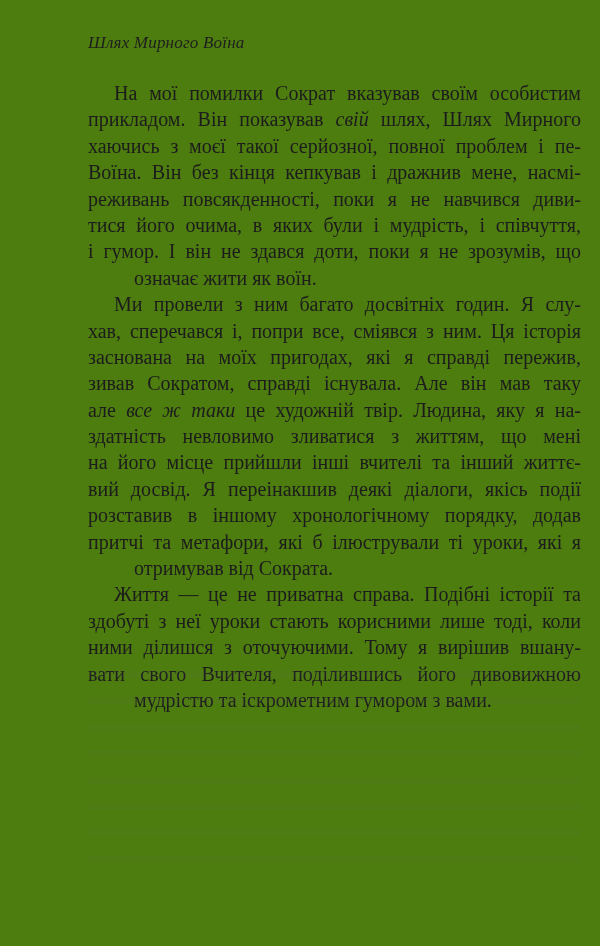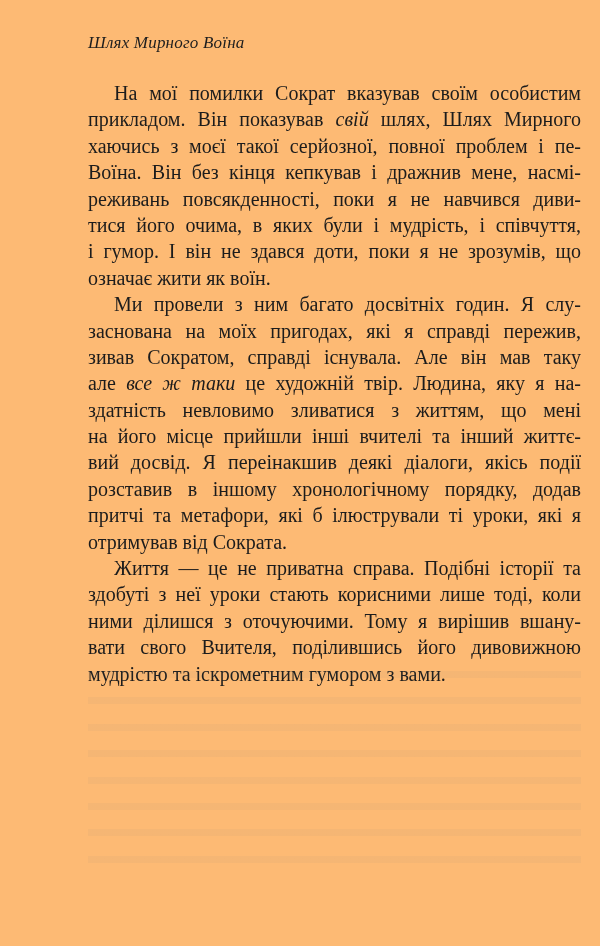--- a/index.html
+++ b/index.html
@@ -12,21 +12,21 @@
       height: 946px;
       position: relative;
       overflow: hidden;
       font-family: "DejaVu Serif", "Liberation Serif", serif;
       color: #1a1a1a;
     }
     .page {
       position: absolute;
       left: 0; top: 0;
       width: 600px; height: 946px;
-      background: #fdba74;
+      background: #4d7c0f;
     }
     .running-head {
       position: absolute;
       left: 88px;
       top: 33px;
       font-family: "Liberation Serif", "DejaVu Serif", serif;
       font-style: italic;
       font-size: 17px;
       letter-spacing: 0.2px;
       color: #1e1e1e;
@@ -43,21 +43,21 @@
       height: 26.4px;
       line-height: 26.4px;
       font-family: "Liberation Serif", "DejaVu Serif", serif;
       font-size: 20px;
       white-space: nowrap;
       text-align: justify;
       text-align-last: justify;
       color: #1c1c1c;
     }
     .line.indent { padding-left: 26px; }
-    .line.last { text-align-last: left; }
+    .line.last { text-align-last: left; margin-left: 46px; }
     .line .seg { }
     .line .it { font-style: italic; }
     .bleed {
       position: absolute;
       left: 88px;
       top: 662px;
       width: 493px;
       height: 210px;
       opacity: 0.06;
       background:
@@ -78,20 +78,21 @@
         <span class="line"><span class="seg">прикладом. Він показував </span><span class="seg it">свій</span><span class="seg"> шлях, Шлях Мирного</span></span>
         <span class="line"><span class="seg">хаючись з моєї такої серйозної, повної проблем і пе-</span></span>
         <span class="line"><span class="seg">Воїна. Він без кінця кепкував і дражнив мене, насмі-</span></span>
         <span class="line"><span class="seg">реживань повсякденності, поки я не навчився диви-</span></span>
         <span class="line"><span class="seg">тися його очима, в яких були і мудрість, і співчуття,</span></span>
         <span class="line"><span class="seg">і гумор. І він не здався доти, поки я не зрозумів, що</span></span>
         <span class="line last"><span class="seg">означає жити як воїн.</span></span>
       </div>
       <div class="paragraph">
         <span class="line indent"><span class="seg">Ми провели з ним багато досвітніх годин. Я слу-</span></span>
+        <span class="line"><span class="seg">хав, сперечався і, попри все, сміявся з ним. Ця історія</span></span>
         <span class="line"><span class="seg">заснована на моїх пригодах, які я справді пережив,</span></span>
         <span class="line"><span class="seg">зивав Сократом, справді існувала. Але він мав таку</span></span>
         <span class="line"><span class="seg">але </span><span class="seg it">все ж таки</span><span class="seg"> це художній твір. Людина, яку я на-</span></span>
         <span class="line"><span class="seg">здатність невловимо зливатися з життям, що мені</span></span>
         <span class="line"><span class="seg">на його місце прийшли інші вчителі та інший життє-</span></span>
         <span class="line"><span class="seg">вий досвід. Я переінакшив деякі діалоги, якісь події</span></span>
         <span class="line"><span class="seg">розставив в іншому хронологічному порядку, додав</span></span>
         <span class="line"><span class="seg">притчі та метафори, які б ілюстрували ті уроки, які я</span></span>
         <span class="line last"><span class="seg">отримував від Сократа.</span></span>
       </div>

